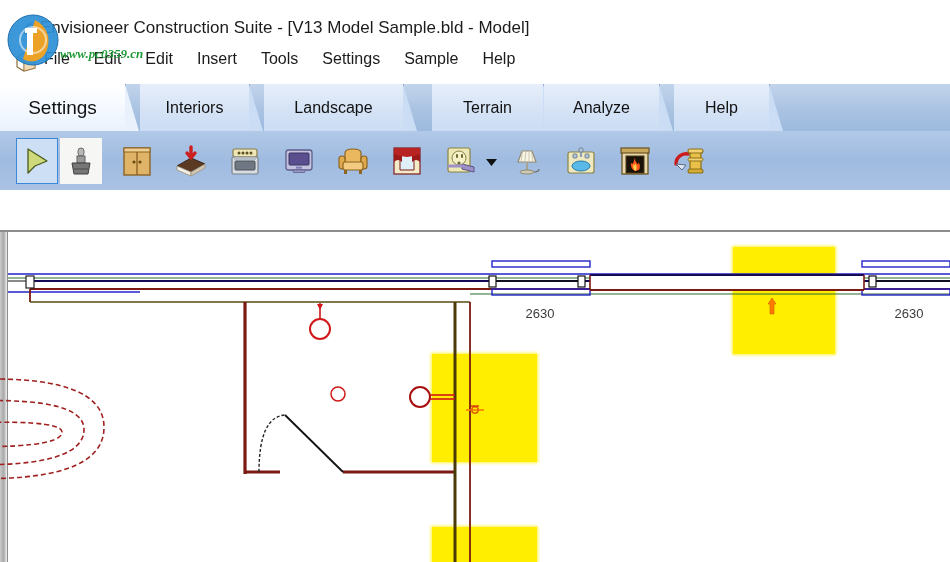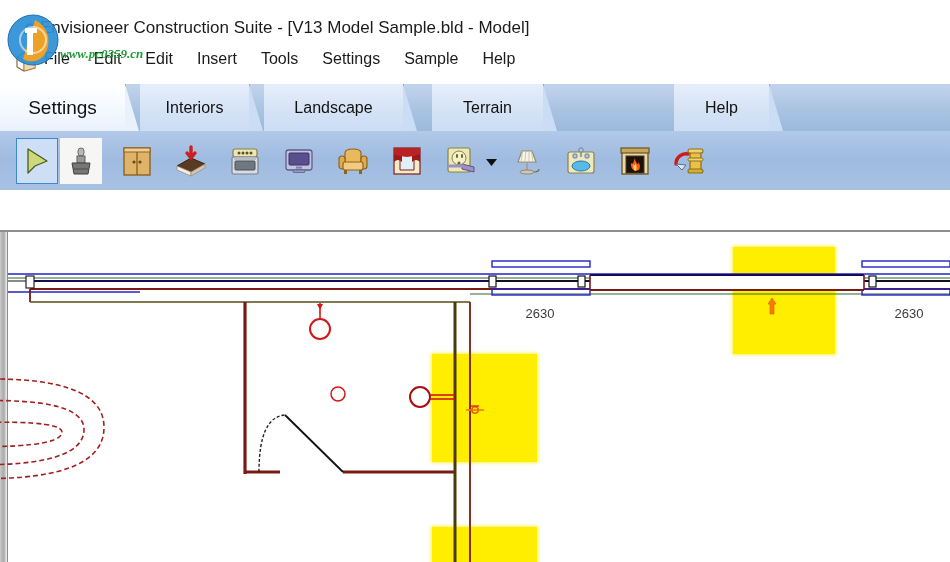--- a/index.html
+++ b/index.html
@@ -207,20 +207,23 @@
     </div>
     <div class="tab" style="left:140px; width:110px;">
       <span class="tab-label">Interiors</span>
     </div>
     <div class="tab" style="left:264px; width:140px;">
       <span class="tab-label">Landscape</span>
     </div>
     <div class="tab" style="left:432px; width:112px;">
       <span class="tab-label">Terrain</span>
     </div>
+    <div class="tab" style="left:544px; width:116px;">
+      <span class="tab-label">Analyze</span>
+    </div>
     <div class="tab" style="left:674px; width:96px;">
       <span class="tab-label">Help</span>
     </div>
   </div>
 
   <div class="toolbar">
 
     <div class="tool sel" style="margin-left:16px;">
       <span>
         <svg width="32" height="32" viewBox="0 0 32 32">

